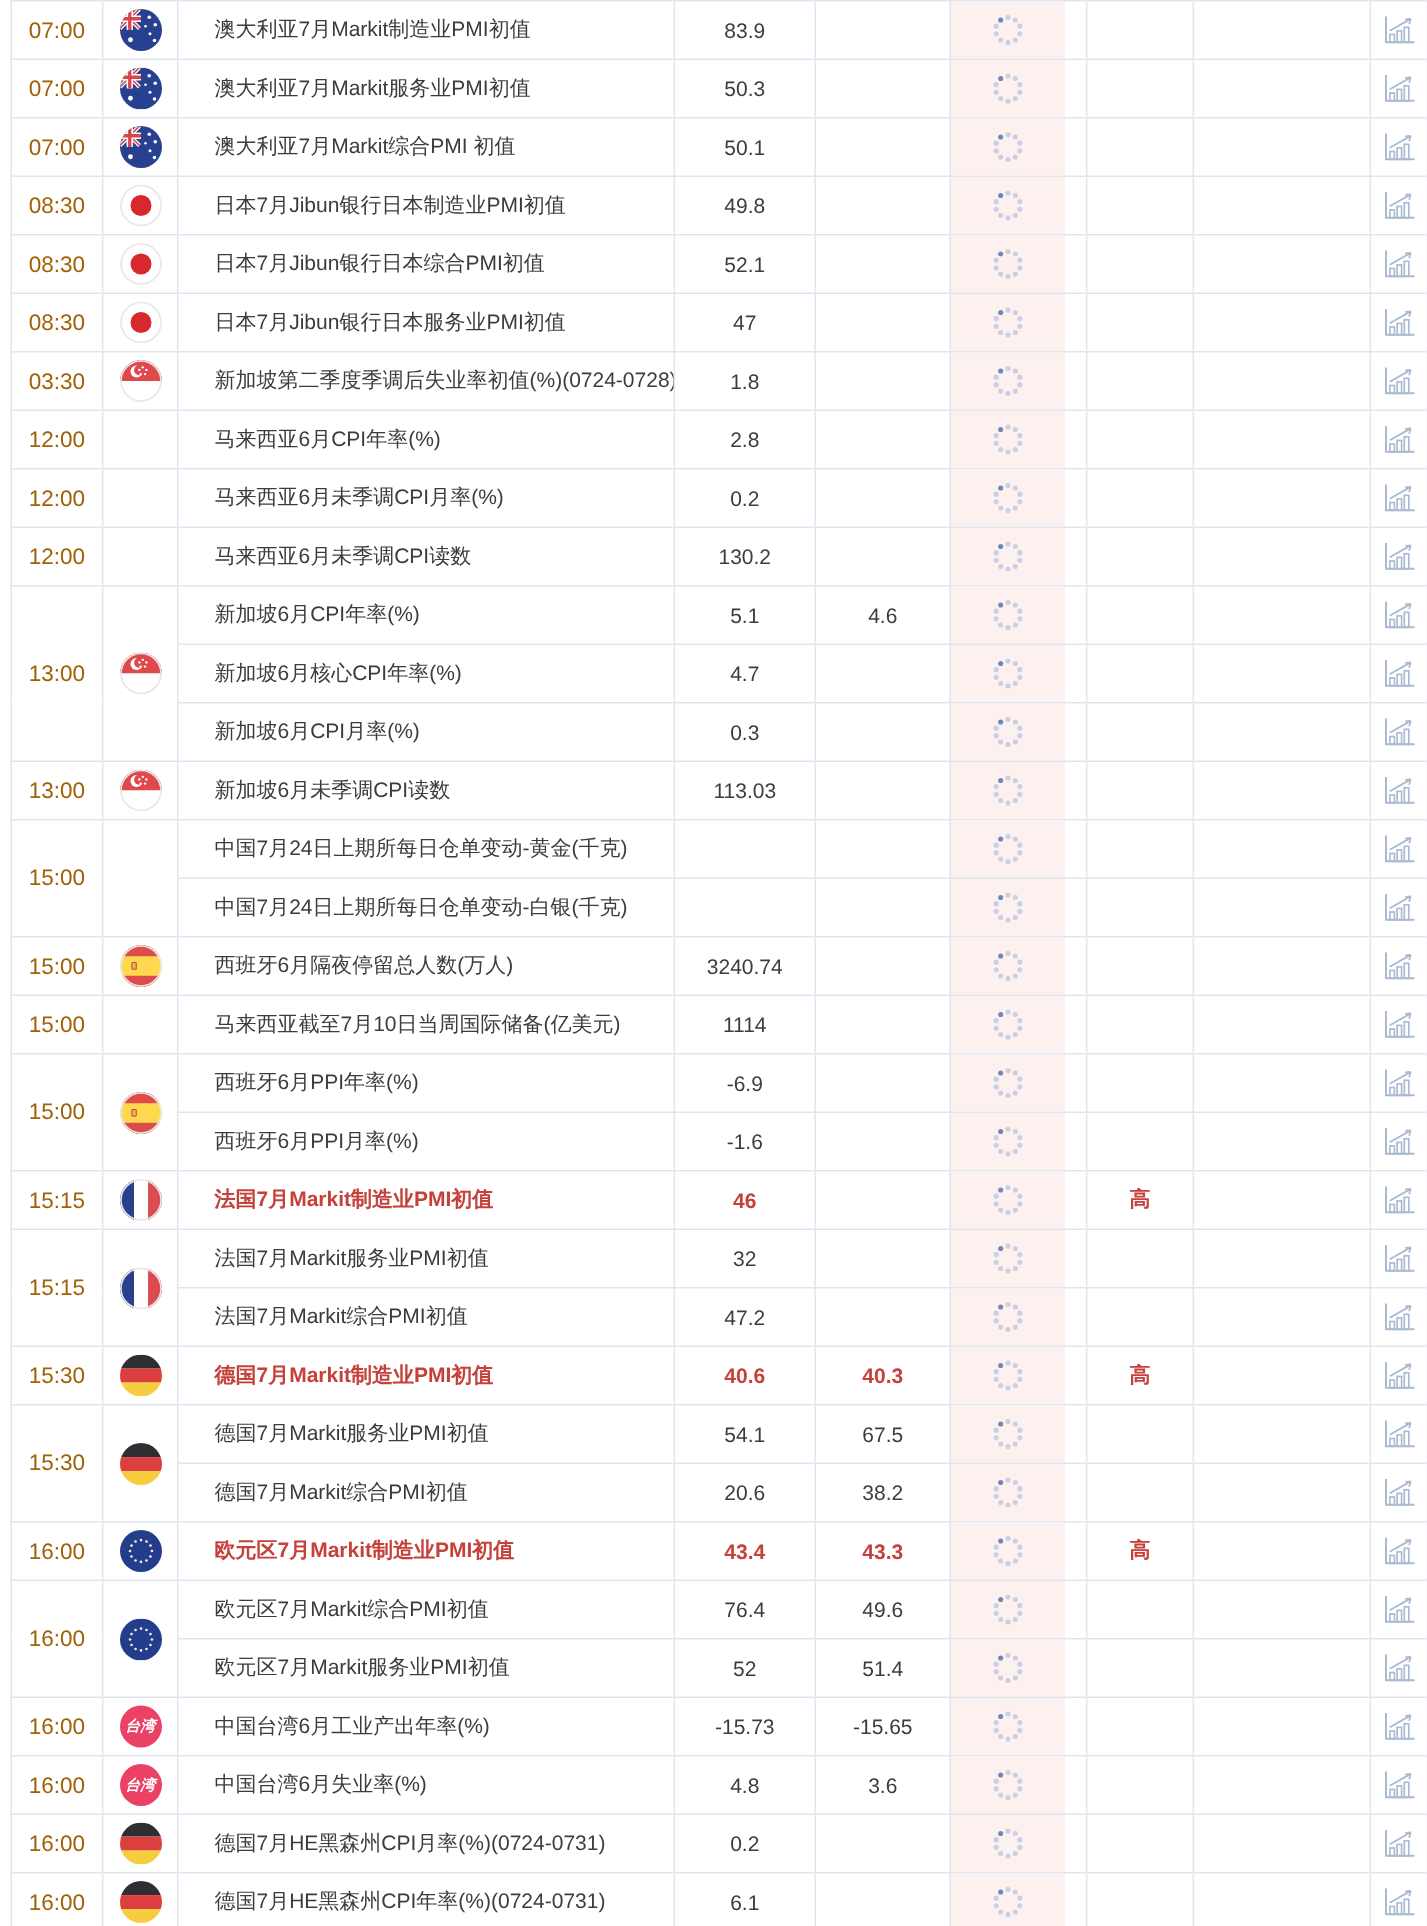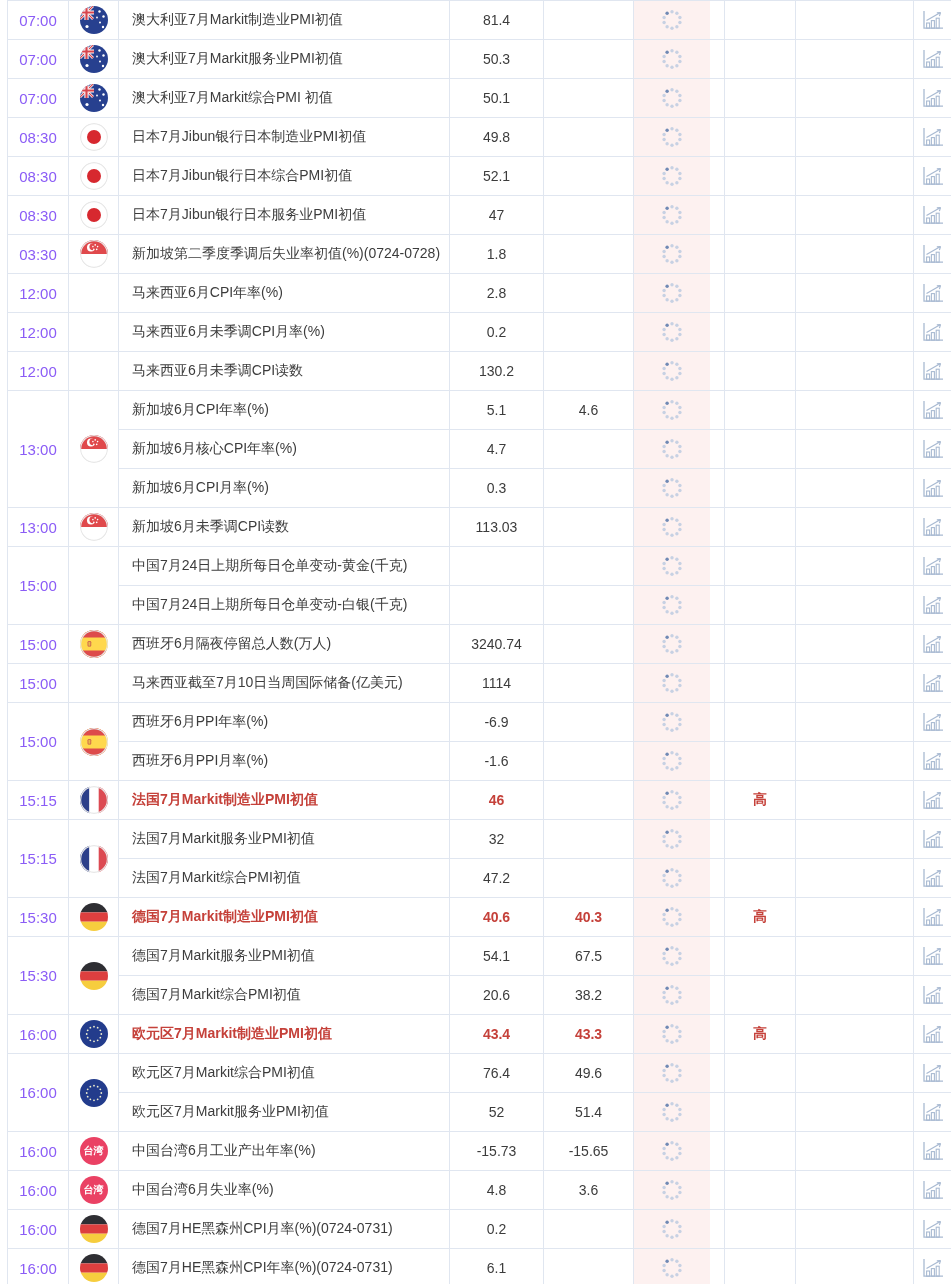--- a/index.html
+++ b/index.html
@@ -7,23 +7,23 @@
     width:951px;height:1284px;overflow:hidden;background:#fff;
     font-family:"Liberation Sans","DejaVu Sans",sans-serif;color:#3a3a3a;
   }
   table.cal{
     border-collapse:collapse;table-layout:fixed;width:944px;margin-left:7px;
   }
   td{
     border:1px solid #e0e6f0;height:38px;padding:0;font-size:14px;
     vertical-align:middle;overflow:hidden;white-space:nowrap;
   }
-  .c-time{text-align:center;font-size:15px;color:#8b5cf6;}
-  .c-flag{text-align:center;}
-  .c-event{text-align:left;padding-left:13px;color:#3c3c3c;}
+  .c-time{text-align:center;font-size:15px;color:#a16207;}
+  .c-flag{text-align:center;font-style:italic;}
+  .c-event{text-align:left;padding-left:24px;color:#3c3c3c;}
   .c-actual,.c-forecast{text-align:center;color:#3c3c3c;}
   .c-spin{
     text-align:center;
     background:linear-gradient(#fdf1f0,#fdf1f0) left top/calc(100% - 14px) 100% no-repeat;
     padding-right:14px;
   }
   .c-imp{text-align:center;}
   .c-chart{text-align:center;cursor:pointer;}
   tr.hot .c-event, tr.hot .c-actual, tr.hot .c-forecast, tr.hot .c-imp{
     color:#c5413a;font-weight:700;
@@ -72,21 +72,21 @@
               <g fill="#fff">
                 <circle cx="7" cy="20.5" r="1.6"></circle>
                 <circle cx="19.5" cy="5.5" r="1.2"></circle>
                 <circle cx="23.5" cy="10.5" r="1.2"></circle>
                 <circle cx="20" cy="16.5" r="1"></circle>
                 <circle cx="23" cy="21" r="1.2"></circle>
                 <circle cx="17" cy="11.5" r="0.9"></circle>
               </g>
             </svg></span></td>
         <td class="c-event">澳大利亚7月Markit制造业PMI初值</td>
-        <td class="c-actual">81.4</td>
+        <td class="c-actual">83.9</td>
         <td class="c-forecast"></td>
         <td class="c-spin"><span class="spin-ico"><svg width="26" height="26" viewBox="0 0 26 26">
               <circle cx="13.00" cy="4.70" r="1.7" fill="#c7d1e3"></circle>
               <circle cx="17.88" cy="6.29" r="1.7" fill="#c7d1e3"></circle>
               <circle cx="20.89" cy="10.44" r="1.7" fill="#c7d1e3"></circle>
               <circle cx="20.89" cy="15.56" r="1.7" fill="#c7d1e3"></circle>
               <circle cx="17.88" cy="19.71" r="1.7" fill="#c7d1e3"></circle>
               <circle cx="13.00" cy="21.30" r="1.7" fill="#c7d1e3"></circle>
               <circle cx="8.12" cy="19.71" r="1.7" fill="#c7d1e3"></circle>
               <circle cx="5.11" cy="15.56" r="1.7" fill="#c7d1e3"></circle>

